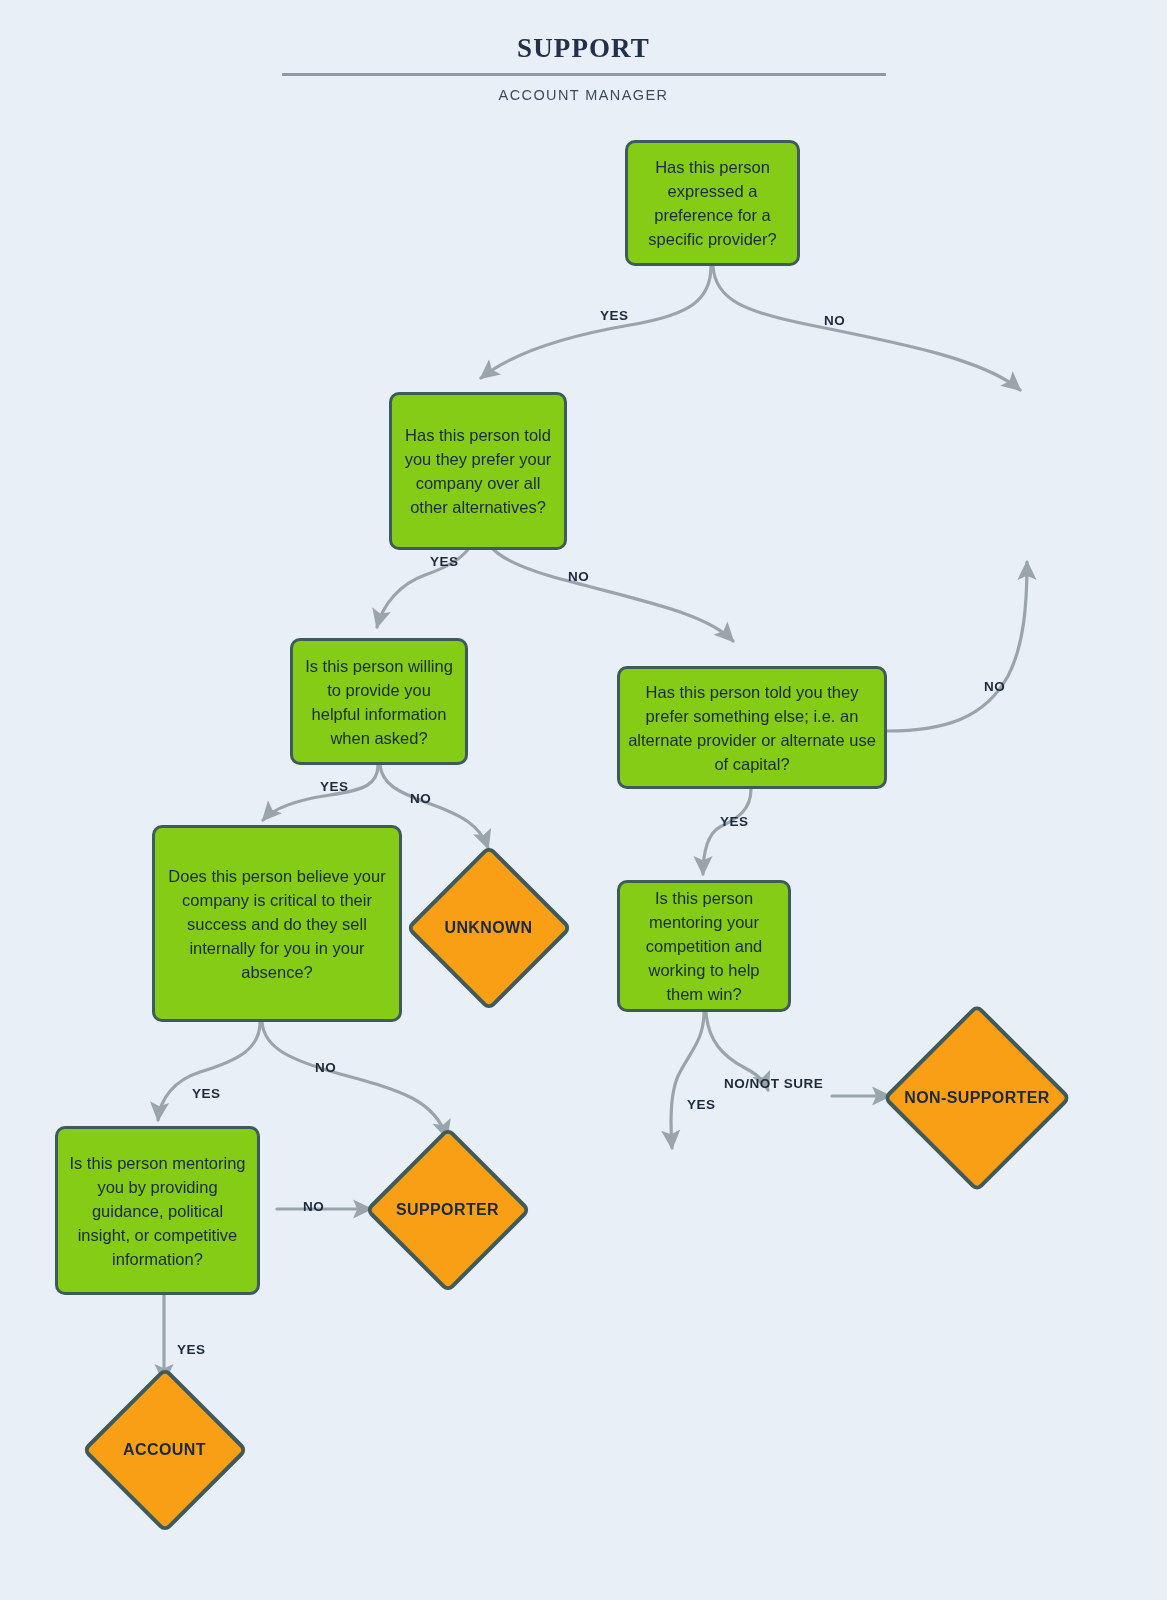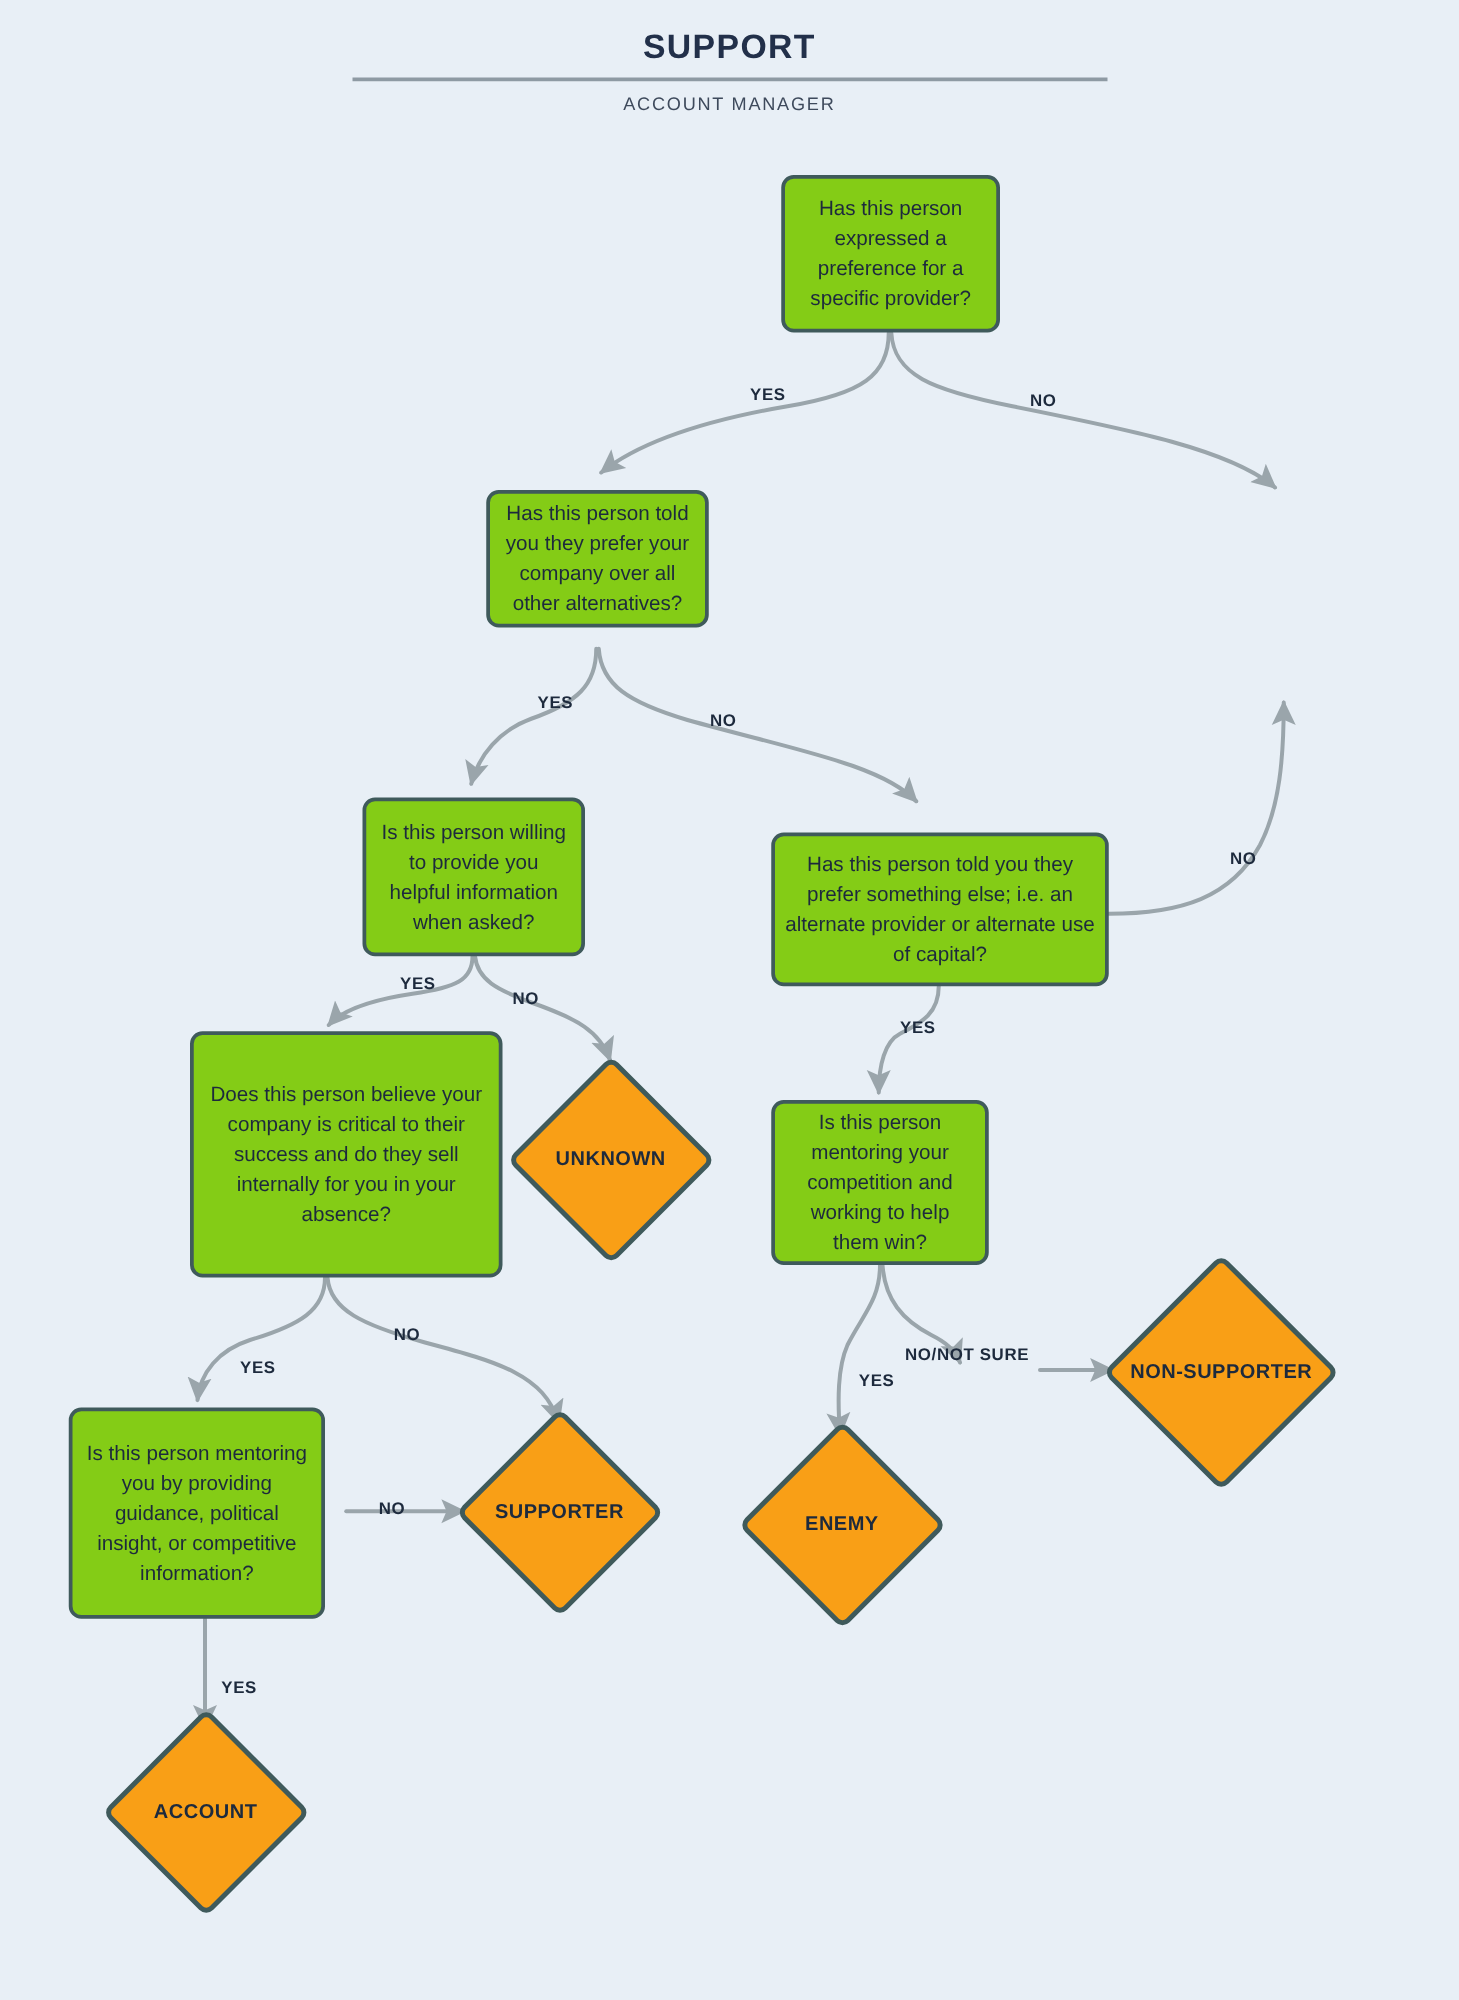--- a/index.html
+++ b/index.html
@@ -27,21 +27,22 @@
     left: 0;
     top: 0;
     width: 1167px;
     text-align: center;
   }
   .header-title {
     font-size: 27px;
     font-weight: bold;
     letter-spacing: 1.1px;
     color: #22304a;
-    margin-top: 22px;
+    margin-top: 33px;
+    font-family: Liberation Serif, serif;
   }
   .header-rule {
     width: 604px;
     height: 3px;
     background: #8e9aa3;
     margin: 9px auto 0 auto;
   }
   .header-subtitle {
     font-size: 14.5px;
     letter-spacing: 1.4px;
@@ -160,21 +161,21 @@
       <path d="M277,1209 L371,1209"></path>
 
       <path d="M164,1295 L164,1382"></path>
     </g>
   </svg>
 
   <div class="node node-question" style="left:625px; top:140px; width:175px; height:126px;">
     <span>Has this person expressed a preference for a specific provider?</span>
   </div>
 
-  <div class="node node-question" style="left:389px; top:392px; width:178px; height:110px;">
+  <div class="node node-question" style="left:389px; top:392px; width:178px; height:158px;">
     <span>Has this person told you they prefer your company over all other alternatives?</span>
   </div>
 
   <div class="node node-question" style="left:290px; top:638px; width:178px; height:127px;">
     <span>Is this person willing to provide you helpful information when asked?</span>
   </div>
 
   <div class="node node-question" style="left:617px; top:666px; width:270px; height:123px;">
     <span>Has this person told you they prefer something else; i.e. an alternate provider or alternate use of capital?</span>
   </div>
@@ -200,24 +201,20 @@
   <div class="node node-outcome" style="left:888px; top:1009px; width:178px; height:178px;">
     <div class="diamond-shape" style="width:126px; height:126px;"></div>
     <span class="diamond-label">NON-SUPPORTER</span>
   </div>
 
   <div class="node node-outcome" style="left:370px; top:1132px; width:155px; height:155px;">
     <div class="diamond-shape" style="width:110px; height:110px;"></div>
     <span class="diamond-label">SUPPORTER</span>
   </div>
 
-  <div class="node node-outcome" style="left:596px; top:1142px; width:155px; height:155px;">
-    <div class="diamond-shape" style="width:110px; height:110px;"></div>
-    <span class="diamond-label">ENEMY</span>
-  </div>
 
   <div class="node node-outcome" style="left:87px; top:1372px; width:155px; height:155px;">
     <div class="diamond-shape" style="width:110px; height:110px;"></div>
     <span class="diamond-label">ACCOUNT</span>
   </div>
 
   <div class="edge-label" style="left:600px; top:308px;">YES</div>
   <div class="edge-label" style="left:824px; top:313px;">NO</div>
 
   <div class="edge-label" style="left:430px; top:554px;">YES</div>

